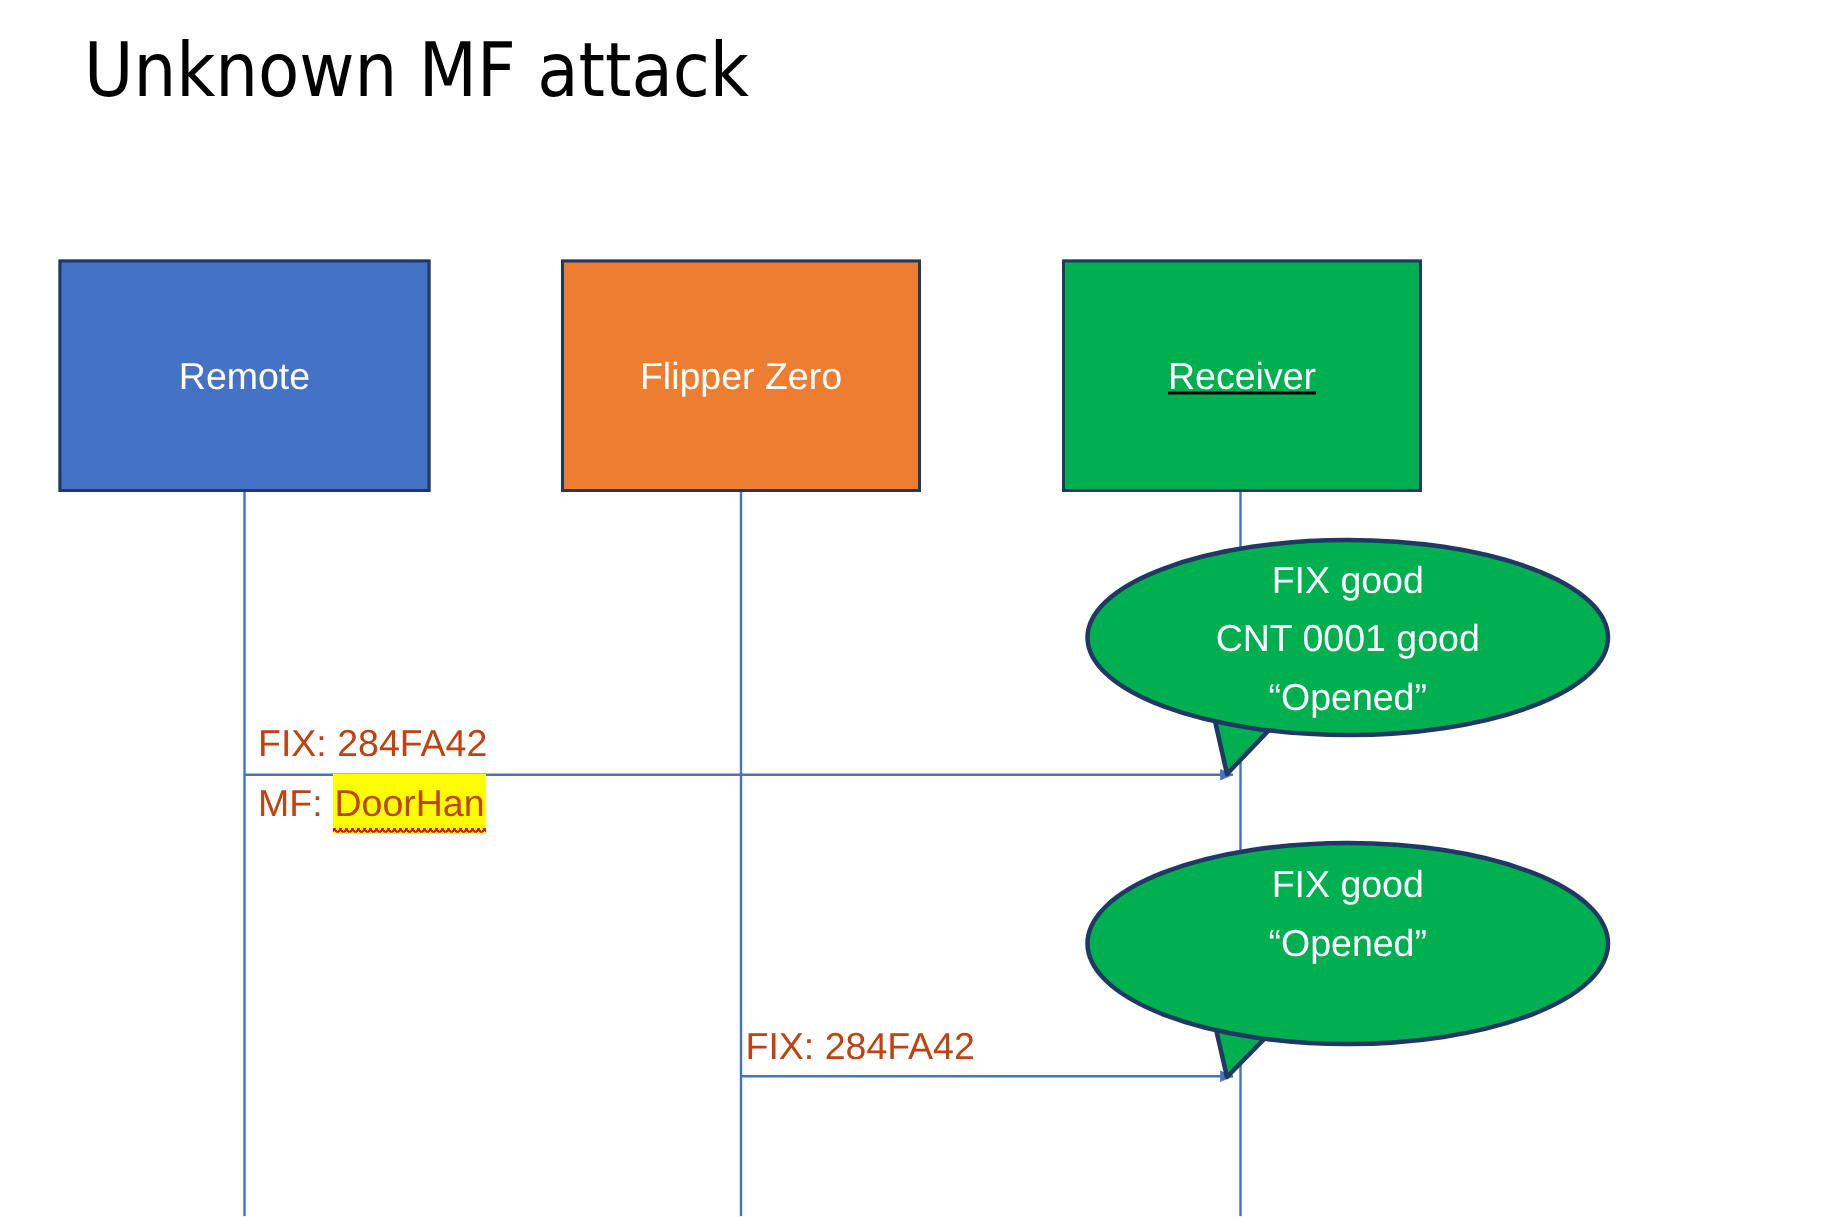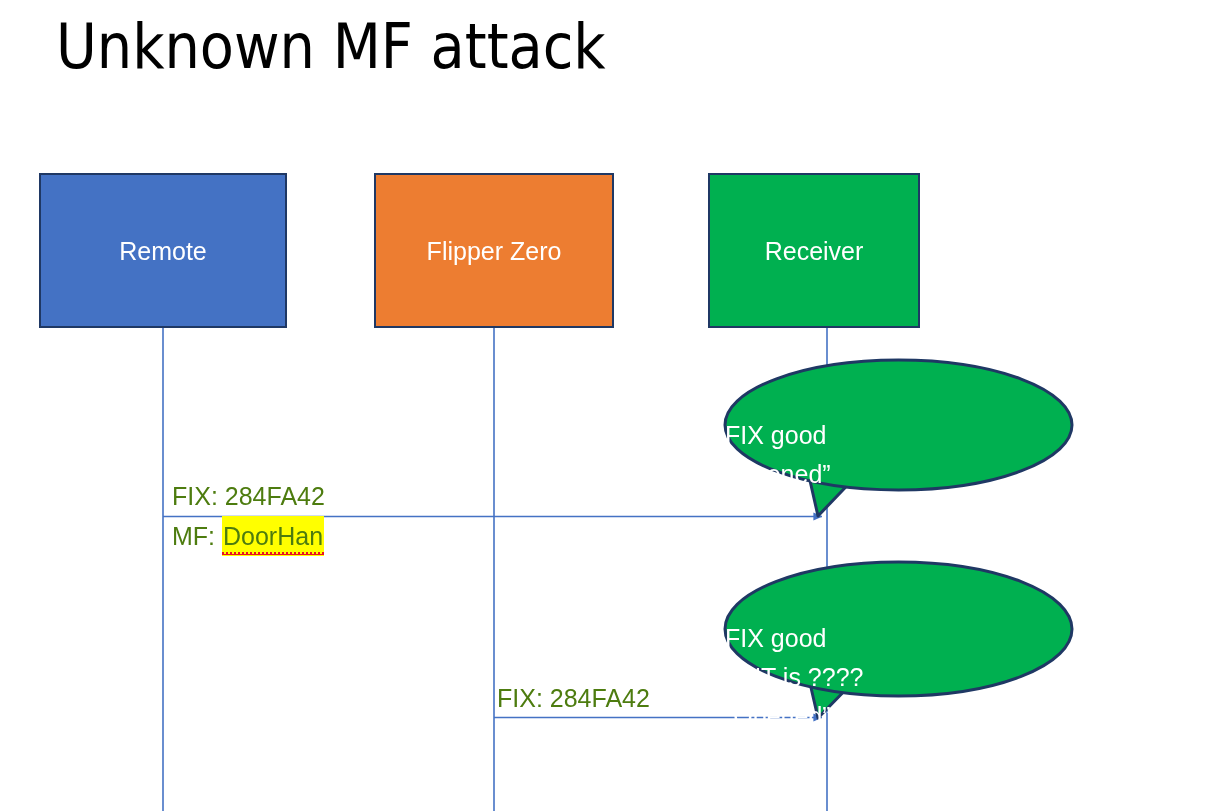--- a/index.html
+++ b/index.html
@@ -31,21 +31,21 @@
     top: 0;
     width: 1216px;
     height: 811px;
   }
 
   
   .slide-title {
     position: absolute;
     left: 56px;
     top: 8px;
-    font-size: 62px;
+    font-size: 50px;
     line-height: 78px;
     font-weight: 300;
     font-stretch: condensed;
     color: #000000;
     letter-spacing: 0px;
     white-space: nowrap;
     font-family: "DejaVu Sans Condensed", "Liberation Sans", sans-serif;
   }
 
   
@@ -60,28 +60,28 @@
   .actor-label {
     color: #ffffff;
     font-size: 25px;
     line-height: 30px;
     font-weight: 400;
     text-align: center;
     white-space: nowrap;
   }
   #actor-remote   { left: 39px;  top: 173px; width: 248px; height: 155px; background: #4472C4; }
   #actor-flipper  { left: 374px; top: 173px; width: 240px; height: 155px; background: #ED7D31; }
-  #actor-receiver { left: 708px; top: 173px; width: 212px; height: 155px; background: #00B050; }
+  #actor-receiver { left: 708px; top: 173px; width: 240px; height: 155px; background: #00B050; text-decoration: underline; }
 
   
   .msg-block {
     position: absolute;
     font-size: 25px;
     line-height: 40px;
-    color: #4d7c0f;
+    color: #c2410c;
     white-space: nowrap;
   }
   #msg-block-1 { left: 172px; top: 476px; }
   #msg-block-2 { left: 497px; top: 678px; }
   .msg-line { display: block; }
 
   .hl {
     background: #FFFF00;
     padding: 0 1px;
   }
@@ -103,22 +103,22 @@
     background-repeat: repeat-x;
     background-position: 0 0, 2px 0;
   }
 
   
   .bubble-text {
     position: absolute;
     color: #ffffff;
     font-size: 25px;
     line-height: 39px;
+    text-align: center;
     white-space: nowrap;
-    margin-top: 48px;
   }
   #bubble-text-1 { left: 725px; top: 368px; width: 347px; }
   #bubble-text-2 { left: 725px; top: 571px; width: 347px; }
   .bubble-line { display: block; }
 </style>
 </head>
 <body>
 
 <div id="slide">
 
@@ -168,23 +168,23 @@
       <span class="msg-line"><span>FIX:</span><span>&nbsp;</span><span>284FA42</span></span>
       <span class="msg-line"><span>MF:</span><span>&nbsp;</span><span class="hl squiggle">DoorHan</span></span>
     </div>
 
     <div class="msg-block" id="msg-block-2">
       <span class="msg-line"><span>FIX:</span><span>&nbsp;</span><span>284FA42</span></span>
     </div>
 
     <div class="bubble-text" id="bubble-text-1">
       <span class="bubble-line">FIX good</span>
+      <span class="bubble-line">CNT 0001 good</span>
       <span class="bubble-line">“Opened”</span>
     </div>
 
     <div class="bubble-text" id="bubble-text-2">
       <span class="bubble-line">FIX good</span>
-      <span class="bubble-line">CNT is ????</span>
       <span class="bubble-line">“Opened”</span>
     </div>
 
   </div>
 </div>
 
 </body></html>

